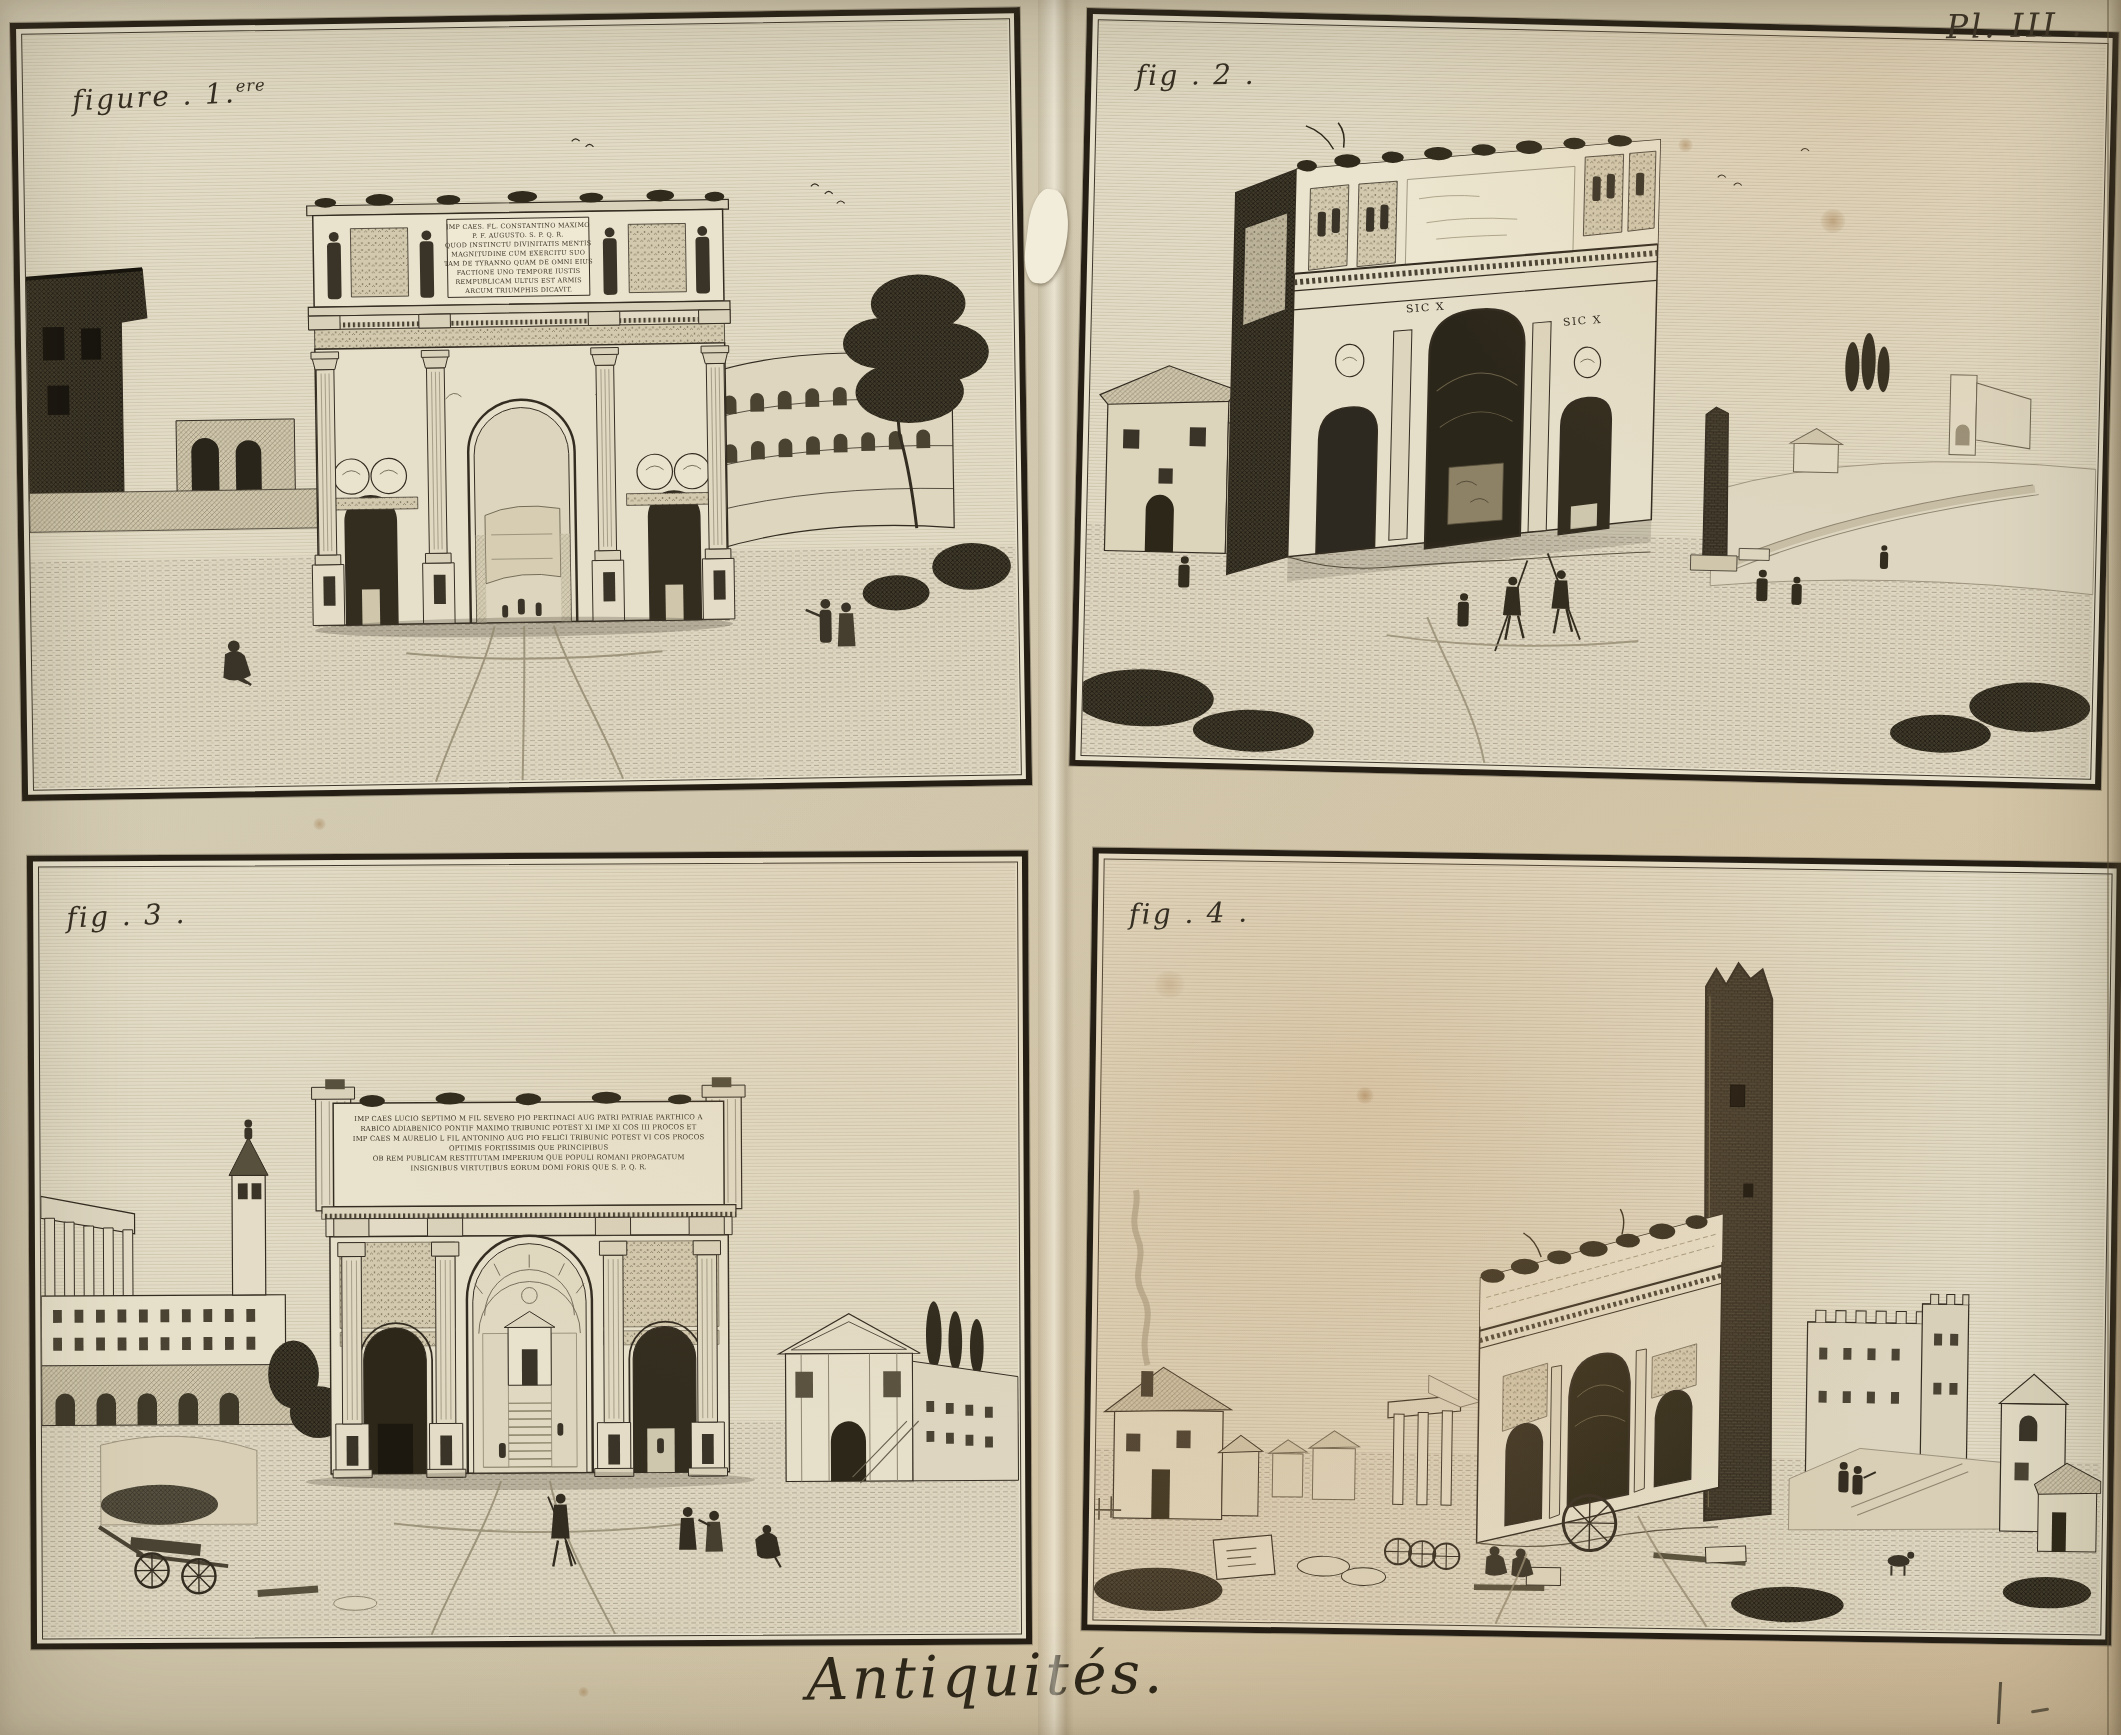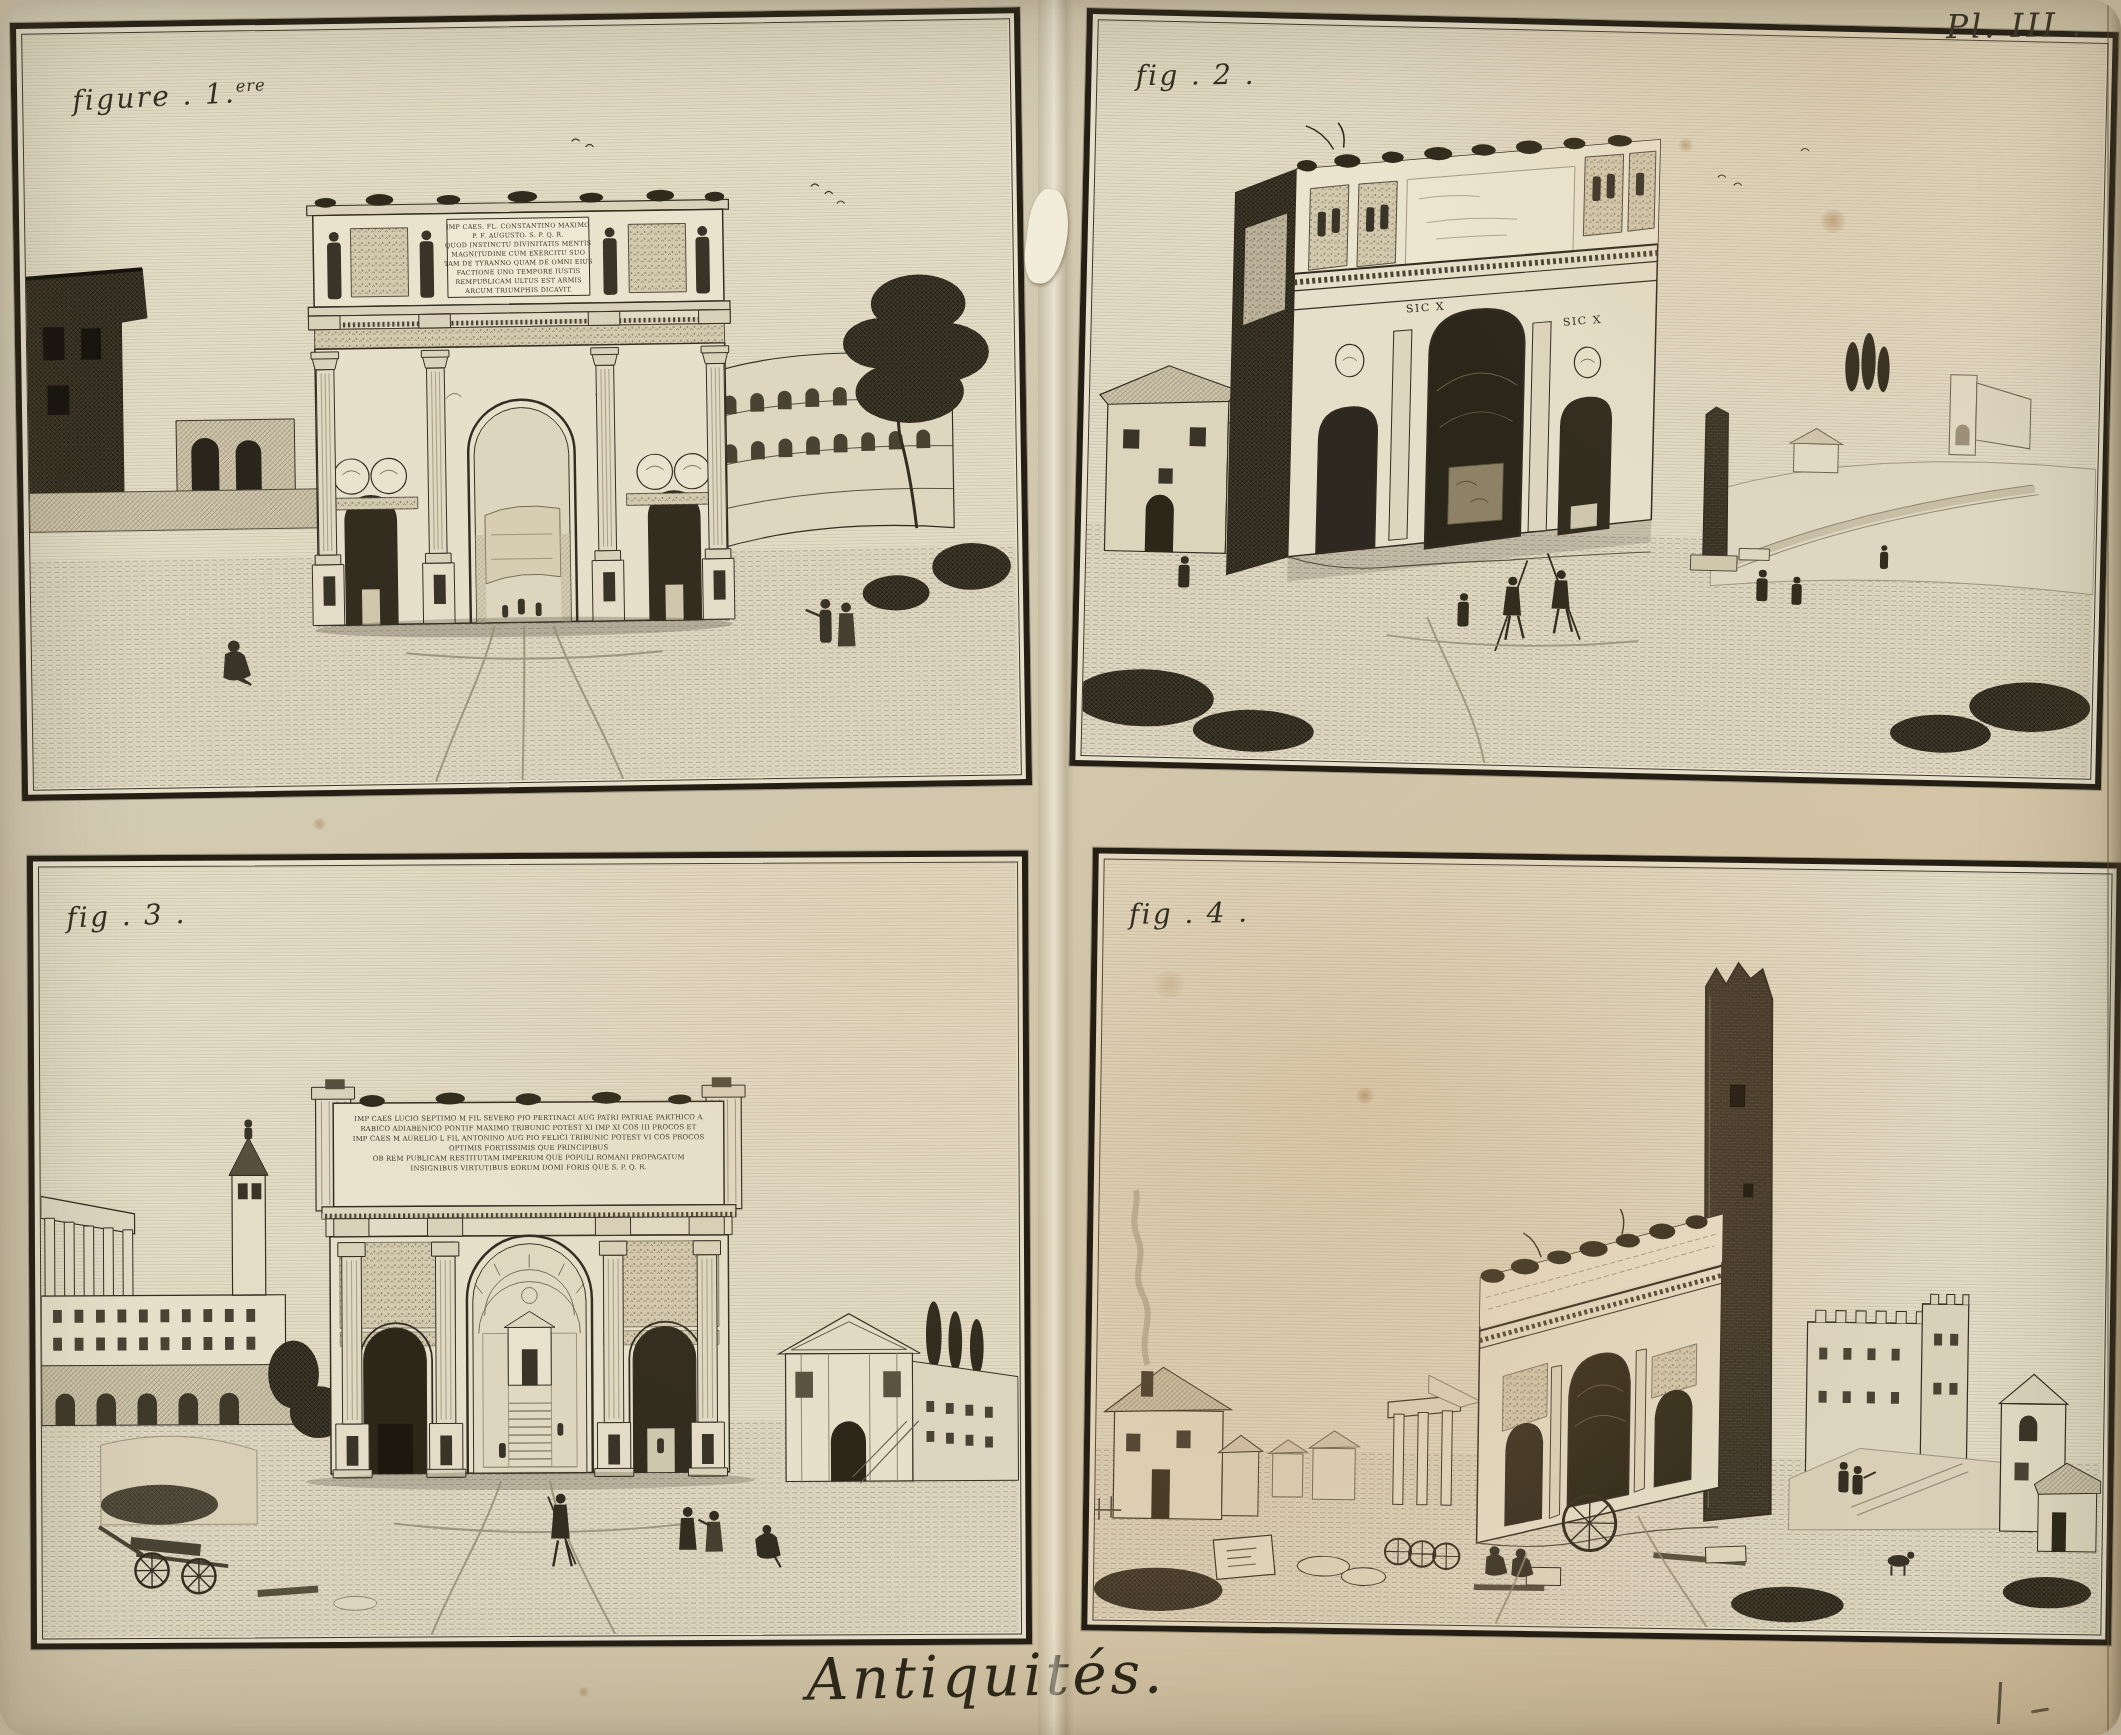--- a/index.html
+++ b/index.html
@@ -3,21 +3,20 @@
 <meta charset="utf-8">
 <style>
   html,body{margin:0;padding:0;background:#b8ad93;}
   .sheet{
     position:relative; width:2121px; height:1736px; overflow:hidden;
     background:
       radial-gradient(ellipse at 88% 92%, rgba(203,157,115,.20), transparent 55%),
       radial-gradient(ellipse at 10% 6%, rgba(255,252,238,.18), transparent 60%),
       linear-gradient(135deg,#d3cab2 0%,#cdc3a9 38%,#d4c8aa 72%,#ccbd9d 100%);
     font-family:"DejaVu Serif", serif;
-    border-radius:30px;
   }
   .sheet::after{
     content:""; position:absolute; inset:0; pointer-events:none; z-index:60;
     box-shadow: inset 0 0 136px rgba(88,74,48,.32), inset 0 0 22px rgba(88,74,48,.18);
   }
   .plate-number{
     position:absolute; left:1946px; top:5.5px; z-index:20;
     font-style:italic; font-size:33px; letter-spacing:2.7px; color:#3a3226;
     transform:rotate(-1deg);
   }

